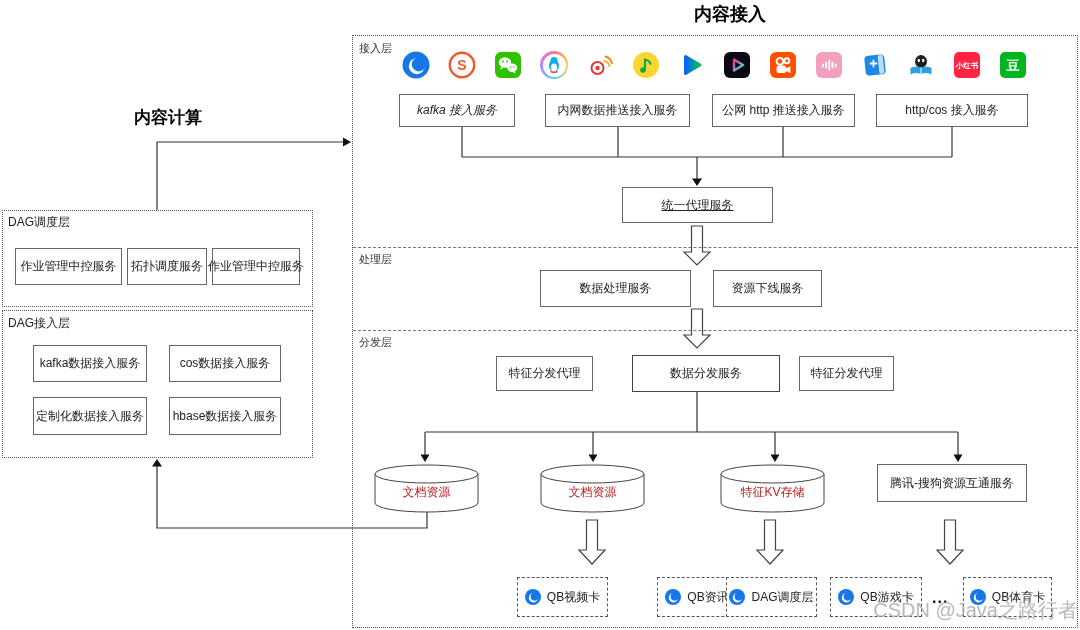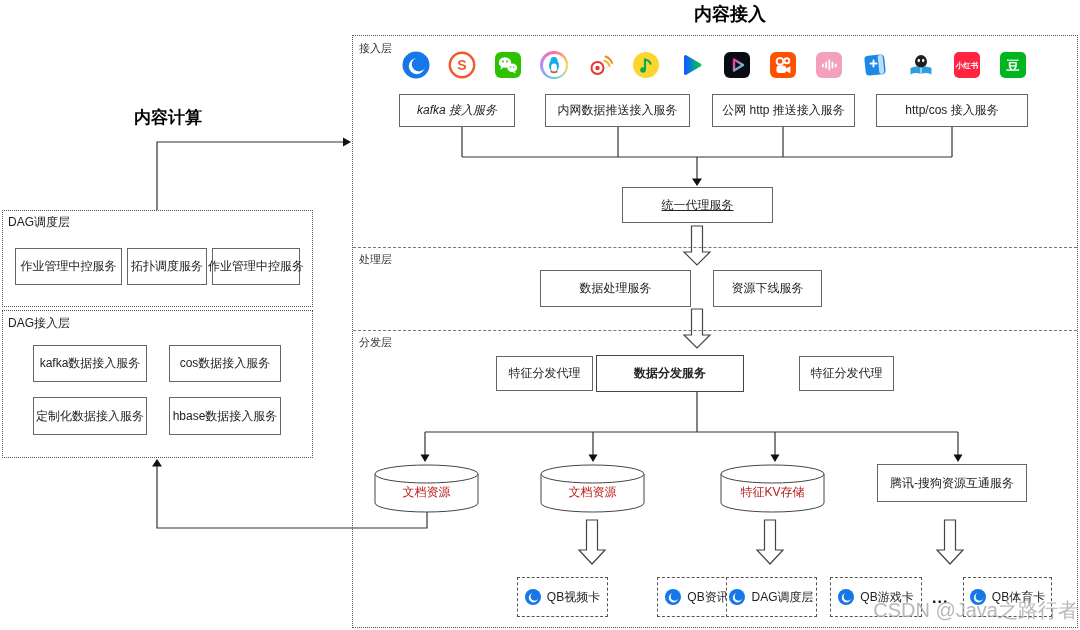--- a/index.html
+++ b/index.html
@@ -192,21 +192,21 @@
   <div class="node" style="left:545px;top:94px;width:145px;height:33px;">内网数据推送接入服务</div>
   <div class="node" style="left:712px;top:94px;width:143px;height:33px;">公网 http 推送接入服务</div>
   <div class="node" style="left:876px;top:94px;width:152px;height:33px;">http/cos 接入服务</div>
 
   <div class="node" style="left:622px;top:187px;width:151px;height:36px;text-decoration:underline;">统一代理服务</div>
 
   <div class="node" style="left:540px;top:270px;width:151px;height:37px;">数据处理服务</div>
   <div class="node" style="left:713px;top:270px;width:109px;height:37px;">资源下线服务</div>
 
   <div class="node" style="left:496px;top:356px;width:97px;height:35px;">特征分发代理</div>
-  <div class="node strong" style="left:596px;top:355px;width:148px;height:37px;font-weight:bold;">数据分发服务</div>
+  <div class="node strong" style="left:632px;top:355px;width:148px;height:37px;">数据分发服务</div>
   <div class="node" style="left:799px;top:356px;width:95px;height:35px;">特征分发代理</div>
 
   <div class="cyl" style="left:374px;top:464px;">
     <svg width="105" height="49" viewBox="0 0 105 49">
         <path d="M1,10 V39 a51.5,9 0 0 0 103,0 V10" fill="#fff" stroke="#444"></path>
         <ellipse cx="52.5" cy="10" rx="51.5" ry="9" fill="#fff" stroke="#444"></ellipse>
       </svg>
     <div class="cyl-label">文档资源</div>
   </div>
   <div class="cyl" style="left:540px;top:464px;">

